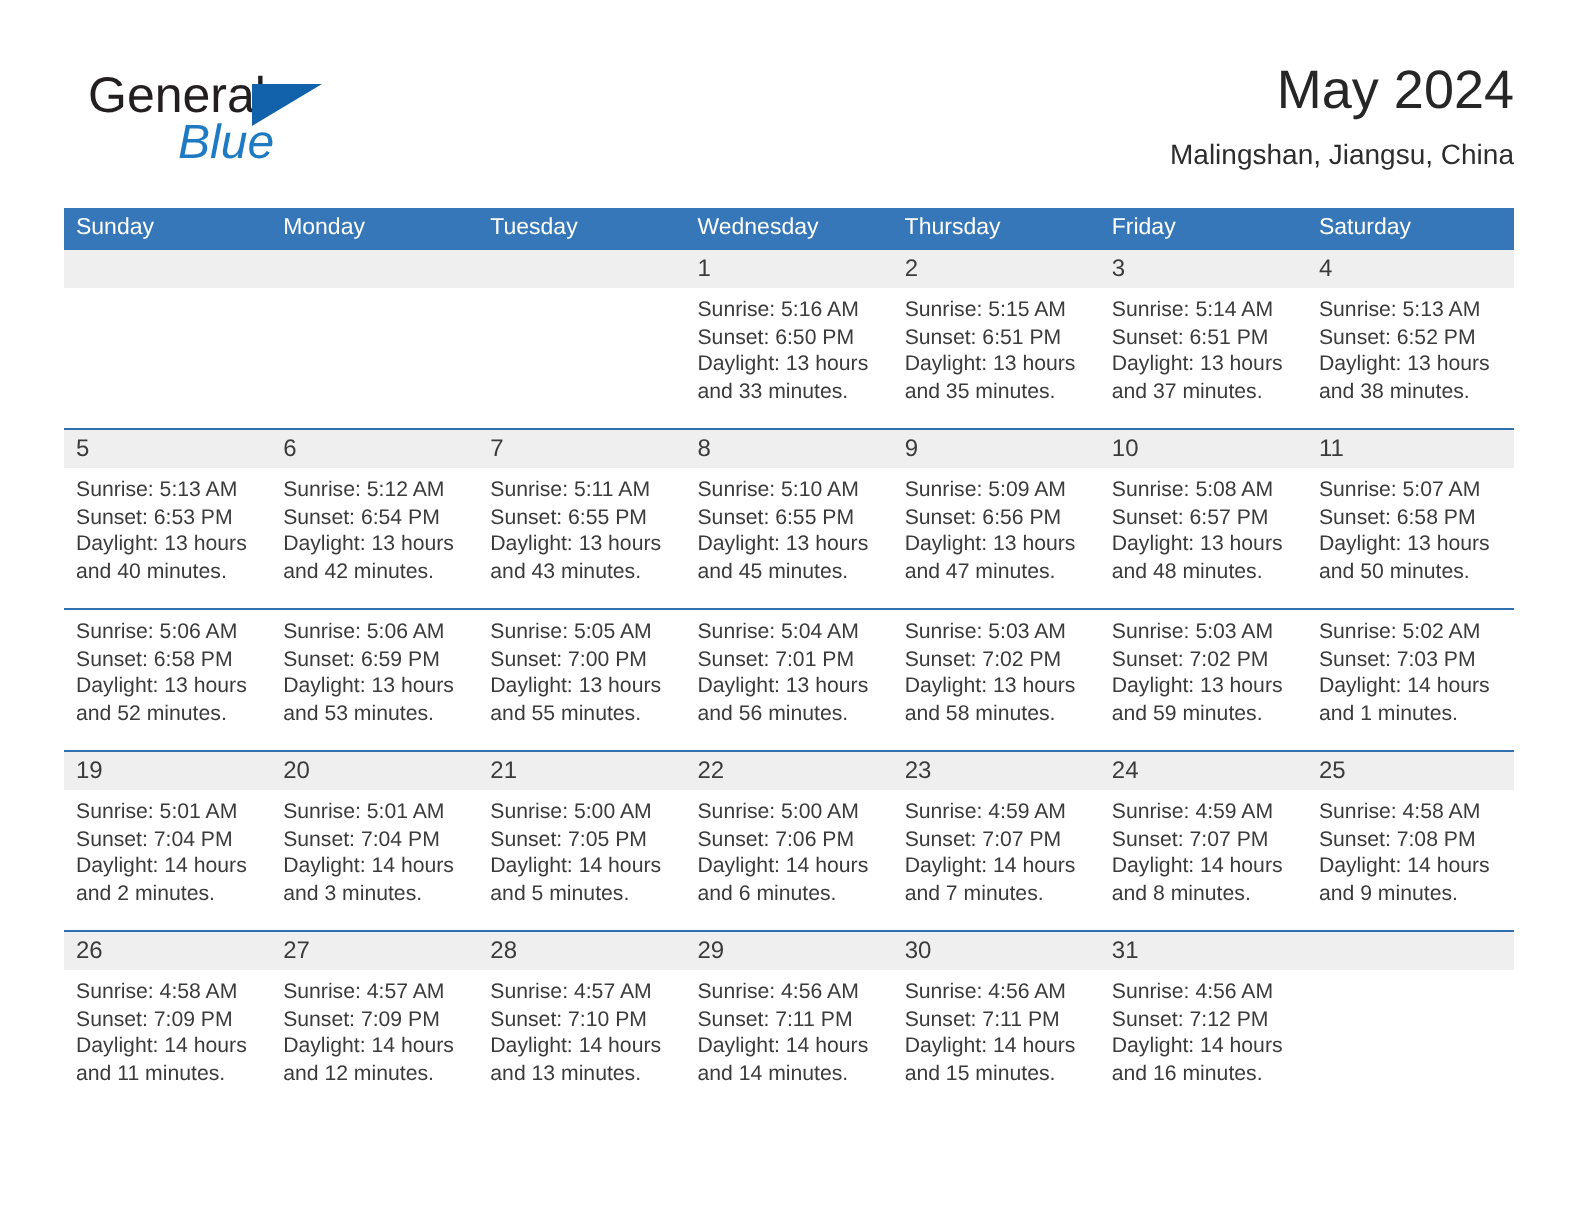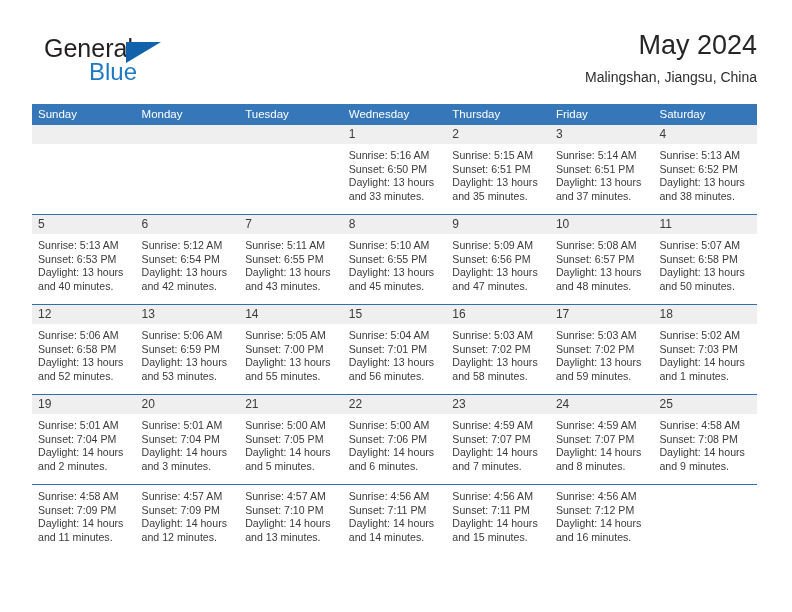--- a/index.html
+++ b/index.html
@@ -47,20 +47,21 @@
     color: #231f20;
     font-family: "Liberation Sans", sans-serif;
   }
   .logo-blue {
     position: absolute;
     left: 57px;
     top: 24px;
     font-size: 24px;
     color: #1f7ac4;
     font-family: "Liberation Sans", sans-serif;
+    font-style: italic;
   }
   .logo-tri {
     position: absolute;
     left: 94px;
     top: 8px;
     width: 0;
     height: 0;
     border-left: 35px solid #1161ab;
     border-bottom: 21px solid transparent;
   }
@@ -92,20 +93,21 @@
     position: absolute;
     left: 32px;
     top: 104px;
     width: 725px;
   }
 
   .dow-row {
     display: flex;
     background: #3577b8;
     height: 21px;
+    justify-content: center;
   }
   .dow {
     flex: 1 1 0;
     color: #ffffff;
     font-size: 11.5px;
     line-height: 21px;
     padding-left: 6px;
     box-sizing: border-box;
     white-space: nowrap;
     font-family: "Liberation Sans", sans-serif;
@@ -292,29 +294,20 @@
             </div>
             <div class="day-cell">
               <div class="day-line">Sunrise: 5:07 AM</div>
               <div class="day-line">Sunset: 6:58 PM</div>
               <div class="day-line">Daylight: 13 hours</div>
               <div class="day-line">and 50 minutes.</div>
             </div>
           </div>
         </div>
         <div class="week">
-          <div class="week-nums">
-            <div class="num-cell">12</div>
-            <div class="num-cell">13</div>
-            <div class="num-cell">14</div>
-            <div class="num-cell">15</div>
-            <div class="num-cell">16</div>
-            <div class="num-cell">17</div>
-            <div class="num-cell">18</div>
-          </div>
           <div class="week-body">
             <div class="day-cell">
               <div class="day-line">Sunrise: 5:06 AM</div>
               <div class="day-line">Sunset: 6:58 PM</div>
               <div class="day-line">Daylight: 13 hours</div>
               <div class="day-line">and 52 minutes.</div>
             </div>
             <div class="day-cell">
               <div class="day-line">Sunrise: 5:06 AM</div>
               <div class="day-line">Sunset: 6:59 PM</div>
@@ -402,20 +395,29 @@
             </div>
             <div class="day-cell">
               <div class="day-line">Sunrise: 4:58 AM</div>
               <div class="day-line">Sunset: 7:08 PM</div>
               <div class="day-line">Daylight: 14 hours</div>
               <div class="day-line">and 9 minutes.</div>
             </div>
           </div>
         </div>
         <div class="week">
+          <div class="week-nums">
+            <div class="num-cell">26</div>
+            <div class="num-cell">27</div>
+            <div class="num-cell">28</div>
+            <div class="num-cell">29</div>
+            <div class="num-cell">30</div>
+            <div class="num-cell">31</div>
+            <div class="num-cell empty"></div>
+          </div>
           <div class="week-body">
             <div class="day-cell">
               <div class="day-line">Sunrise: 4:58 AM</div>
               <div class="day-line">Sunset: 7:09 PM</div>
               <div class="day-line">Daylight: 14 hours</div>
               <div class="day-line">and 11 minutes.</div>
             </div>
             <div class="day-cell">
               <div class="day-line">Sunrise: 4:57 AM</div>
               <div class="day-line">Sunset: 7:09 PM</div>

